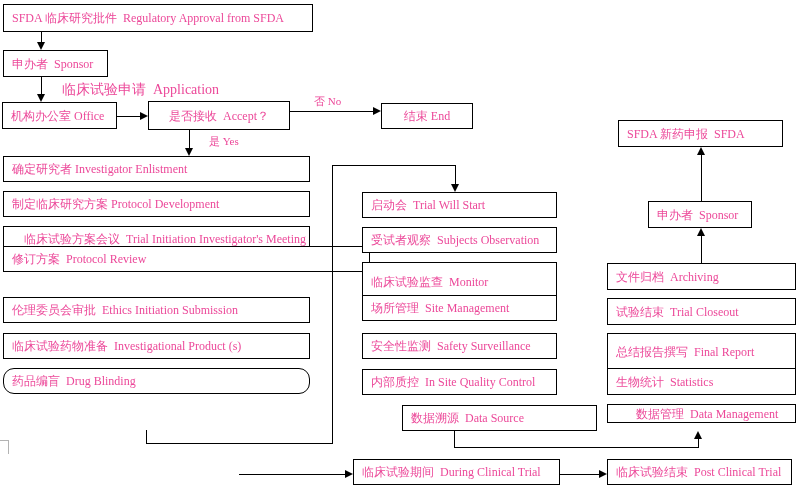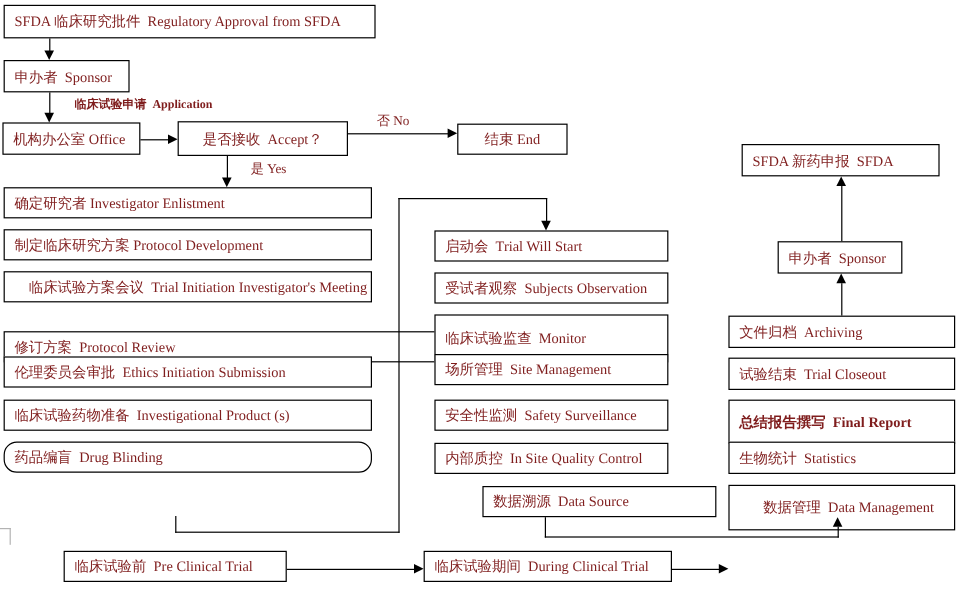--- a/index.html
+++ b/index.html
@@ -1,79 +1,79 @@
 <!DOCTYPE html>
 <html><head>
 <meta charset="utf-8">
 <style>
   html,body{margin:0;padding:0;background:#ffffff;}
   #canvas{
     position:relative;width:798px;height:491px;background:#ffffff;
-    font-family:"Liberation Serif","DejaVu Serif",serif;color:#7f1d1d;
+    font-family:"Liberation Serif","DejaVu Serif",serif;color:#ec4899;
     overflow:hidden;
   }
   .box{
     position:absolute;box-sizing:border-box;border:1.5px solid #000;background:#fff;
     display:flex;align-items:center;padding-left:8px;
     font-size:12px;white-space:pre;overflow:hidden;line-height:1;
   }
   .box.center{justify-content:center;padding-left:0;text-align:right;}
   .hline,.vline{position:absolute;background:#000;}
   .hline{height:1.4px;}
   .vline{width:1.4px;}
   .gray{background:#b3b3b3;}
   .arr{position:absolute;width:0;height:0;}
   .arr.down{border-left:4.5px solid transparent;border-right:4.5px solid transparent;border-top:8px solid #000;}
   .arr.up{border-left:4.5px solid transparent;border-right:4.5px solid transparent;border-bottom:8px solid #000;}
   .arr.right{border-top:4.5px solid transparent;border-bottom:4.5px solid transparent;border-left:8px solid #000;}
   .lbl{position:absolute;font-size:11px;white-space:pre;line-height:1;}
-  .lbl.tiny{font-size:10px;font-weight:bold;}
+  .lbl.tiny{font-size:14px;font-weight:normal;}
 </style>
 </head>
 <body>
 
 <div id="canvas">
 
   <div class="box" style="left:3px;top:4px;width:310px;height:28px;">SFDA 临床研究批件  Regulatory Approval from SFDA</div>
 
   <div class="box" style="left:3px;top:50px;width:105px;height:27px;">申办者  Sponsor</div>
 
   <div class="box" style="left:2px;top:102px;width:115px;height:27px;">机构办公室 Office</div>
 
   <div class="box center" style="left:148px;top:101px;width:142px;height:29px;">是否接收  Accept？</div>
 
   <div class="box center" style="left:381px;top:103px;width:92px;height:26px;">结束 End</div>
 
   <div class="box" style="left:3px;top:156px;width:307px;height:26px;">确定研究者 Investigator Enlistment</div>
   <div class="box" style="left:3px;top:191px;width:307px;height:26px;">制定临床研究方案 Protocol Development</div>
   <div class="box" style="left:3px;top:226px;width:307px;height:26px;padding-left:20px;">临床试验方案会议  Trial Initiation Investigator's Meeting</div>
-  <div class="box" style="left:3px;top:276px;width:367px;height:26px;">修订方案  Protocol Review</div>
+  <div class="box" style="left:3px;top:246px;width:367px;height:26px;">修订方案  Protocol Review</div>
   <div class="box" style="left:3px;top:297px;width:307px;height:26px;">伦理委员会审批  Ethics Initiation Submission</div>
   <div class="box" style="left:3px;top:333px;width:307px;height:26px;">临床试验药物准备  Investigational Product (s)</div>
   <div class="box" style="left:3px;top:368px;width:307px;height:26px;border-radius:11px;">药品编盲  Drug Blinding</div>
 
   <div class="box" style="left:362px;top:192px;width:195px;height:26px;">启动会  Trial Will Start</div>
   <div class="box" style="left:362px;top:227px;width:195px;height:26px;">受试者观察  Subjects Observation</div>
   <div class="box" style="left:362px;top:262px;width:195px;height:40px;">临床试验监查  Monitor</div>
   <div class="box" style="left:362px;top:295px;width:195px;height:26px;">场所管理  Site Management</div>
   <div class="box" style="left:362px;top:333px;width:195px;height:26px;">安全性监测  Safety Surveillance</div>
   <div class="box" style="left:362px;top:369px;width:195px;height:26px;">内部质控  In Site Quality Control</div>
   <div class="box" style="left:362px;top:405px;width:195px;height:26px;margin-left:40px;">数据溯源  Data Source</div>
 
   <div class="box" style="left:607px;top:263px;width:189px;height:27px;">文件归档  Archiving</div>
   <div class="box" style="left:607px;top:298px;width:189px;height:27px;">试验结束  Trial Closeout</div>
-  <div class="box" style="left:607px;top:333px;width:189px;height:37px;font-weight:bold;">总结报告撰写  Final Report</div>
+  <div class="box" style="left:607px;top:333px;width:189px;height:37px;">总结报告撰写  Final Report</div>
   <div class="box" style="left:607px;top:368px;width:189px;height:27px;">生物统计  Statistics</div>
-  <div class="box" style="left:607px;top:404px;width:189px;height:38px;padding-left:28px;">数据管理  Data Management</div>
+  <div class="box" style="left:607px;top:404px;width:189px;height:19px;padding-left:28px;">数据管理  Data Management</div>
 
   <div class="box" style="left:618px;top:120px;width:165px;height:27px;">SFDA 新药申报  SFDA</div>
   <div class="box" style="left:648px;top:201px;width:104px;height:27px;">申办者  Sponsor</div>
 
-  <div class="box" style="left:53px;top:459px;width:186px;height:26px;">临床试验前  Pre Clinical Trial</div>
   <div class="box" style="left:353px;top:459px;width:207px;height:26px;">临床试验期间  During Clinical Trial</div>
+  <div class="box" style="left:607px;top:459px;width:185px;height:26px;">临床试验结束  Post Clinical Trial</div>
 
   <div class="lbl tiny" style="left:62px;top:83px;">临床试验申请  Application</div>
   <div class="lbl" style="left:314px;top:96px;">否 No</div>
   <div class="lbl" style="left:209px;top:136px;">是 Yes</div>
 
   <div class="vline" style="left:41px;top:32px;height:12px;"></div>
   <div class="arr down" style="left:37px;top:42px;"></div>
 
   <div class="vline" style="left:41px;top:77px;height:18px;"></div>
   <div class="arr down" style="left:37px;top:94px;"></div>

